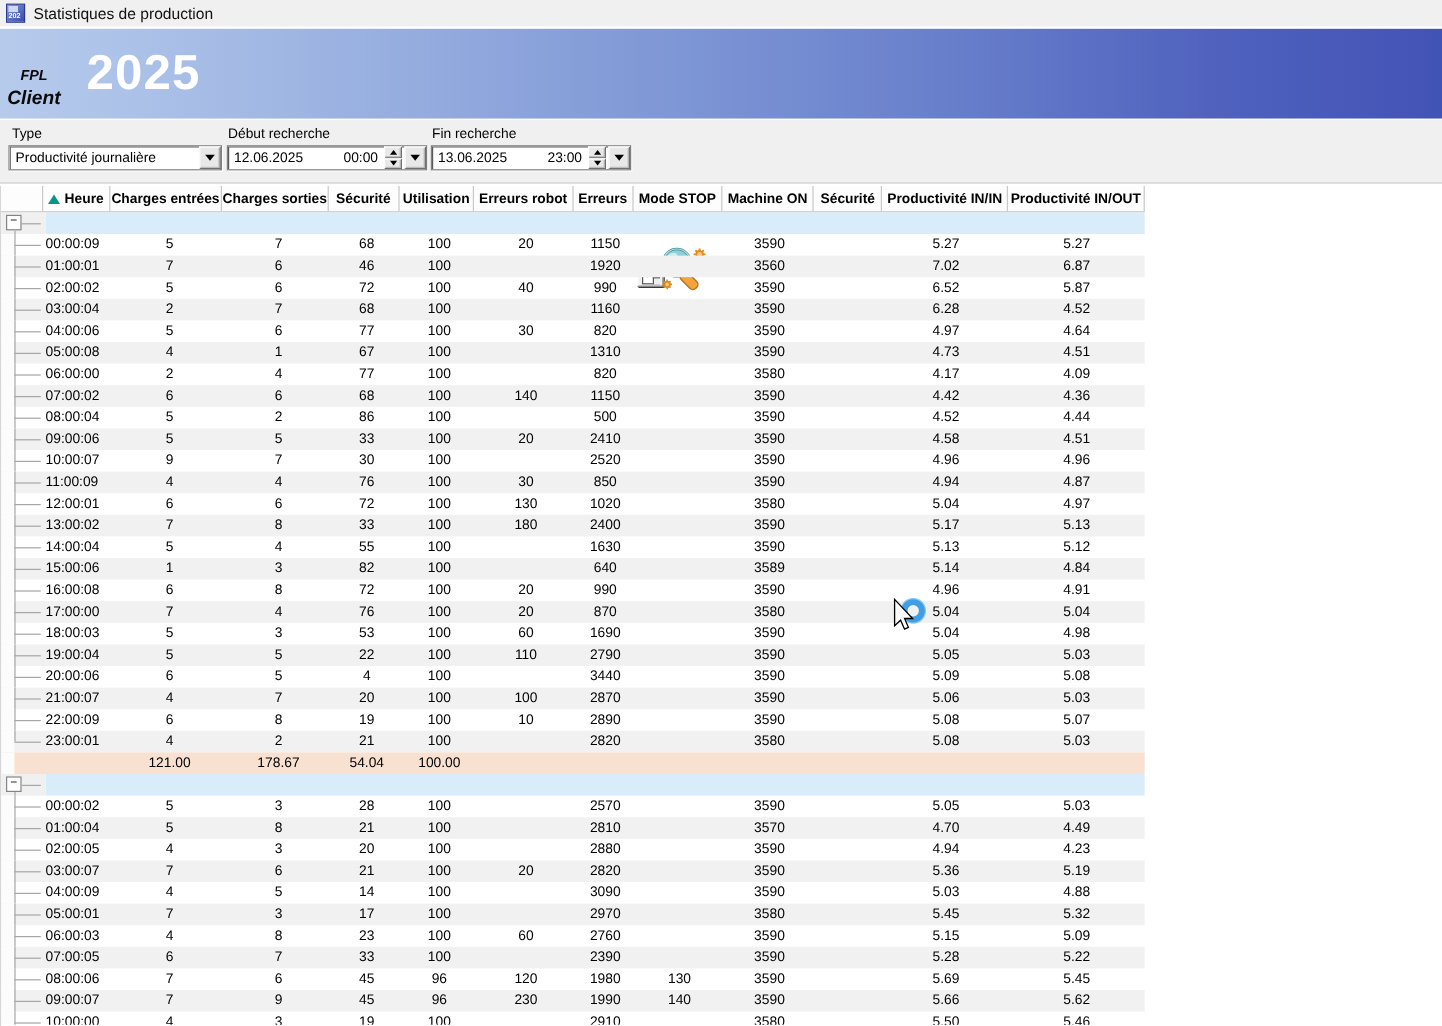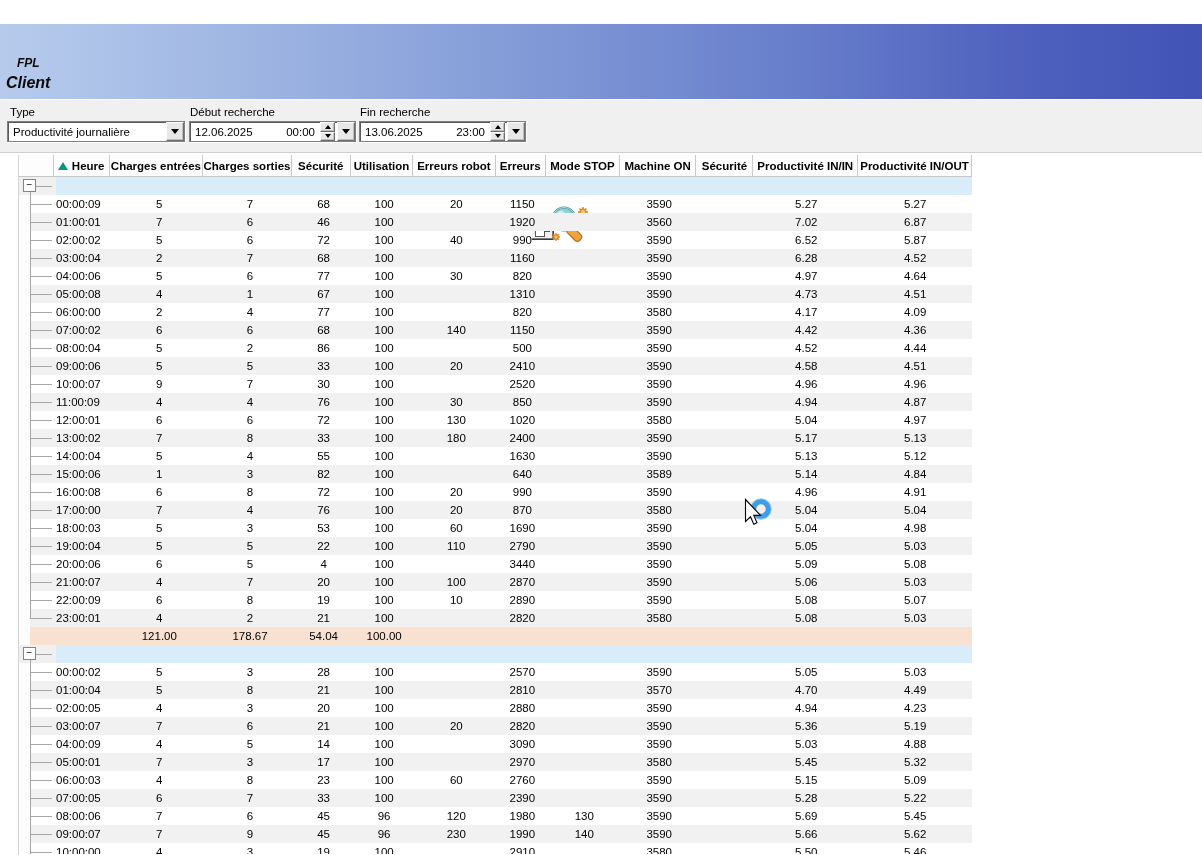--- a/index.html
+++ b/index.html
@@ -43,21 +43,21 @@
   .spin .btn3d { flex:1; }
   .cal-btn { position:absolute; left:531px; top:117px; width:22px; height:22px; background:#f0f0f0;
     border-left:1px solid #fff; border-top:1px solid #fff; border-right:1px solid #7a7a7a; border-bottom:1px solid #7a7a7a;
     box-shadow:1px 1px 0 #3a3a3a; display:flex; align-items:center; justify-content:center; }
   .cal-page { width:15px; height:17px; background:#fff; border:1px solid #555; position:relative;
     font-size:9px; font-weight:bold; color:#3a50c0; display:flex; align-items:center; justify-content:center; }
   .cal-page::after { content:""; position:absolute; right:-1px; bottom:-1px; width:5px; height:5px;
     background:#f0f0f0; border-left:1px solid #555; border-top:1px solid #555; }
   .search-glass { position:absolute; left:548px; top:104px; width:44px; height:44px; cursor:pointer; }
   
-  .grid { position:absolute; left:0; top:155px; width:954px; height:700px; border-left:1px solid #d6d6d6;margin-left:18px; }
+  .grid { position:absolute; left:0; top:155px; width:954px; height:700px; border-left:1px solid #d6d6d6; }
   .grid-header { display:flex; height:22px; background:#fdfdfd; border-bottom:1px solid #c6c6c6; }
   .grid-header .hcell { display:flex; align-items:center; justify-content:center;
     font-size:11.5px; font-weight:bold; border-right:1px solid #c9c9c9; white-space:nowrap; }
   .grid-header .hfill { border-right:none; flex:1; }
   .sort-asc { width:0; height:0; border-left:5px solid transparent; border-right:5px solid transparent;
     border-bottom:8px solid var(--sort-arrow,#0a9488); margin-right:4px; }
   .grid-body { position:relative; height:677px; overflow:hidden; }
   .row { position:relative; display:flex; height:18px; line-height:18px; font-size:11.5px; }
   .row.alt { background:var(--row-alt,#f1f1f1); }
   .row.grp .gfill { flex:1; background:var(--group-row,#d9ecf9); }
@@ -75,22 +75,30 @@
   .c-time { padding-right:13px; }
   .gdate { position:absolute; left:991px; top:0; font-size:11.5px; line-height:18px; }
   
   .cursor-layer { position:absolute; left:0; top:0; width:1202px; height:855px; pointer-events:none; }
 </style>
 </head>
 <body>
 
 <div class="screen">
 
+  <div class="titlebar">
+    <div class="app-icon">
+      <div class="mini-top"></div>
+      <div class="mini-txt">202</div>
+    </div>
+    <span class="title">Statistiques de production</span>
+  </div>
 
   <div class="banner">
+    <div class="year">2025</div>
     <div class="fpl">FPL</div>
     <div class="client">Client</div>
   </div>
 
   <div class="panel">
     <span class="lbl" style="left:10px">Type</span>
     <div class="sunken" style="left:7px; width:178px;">
       <span class="combo-text">Productivité journalière</span>
       <span class="btn3d dd-btn">
           <span class="tri-dn"></span>

